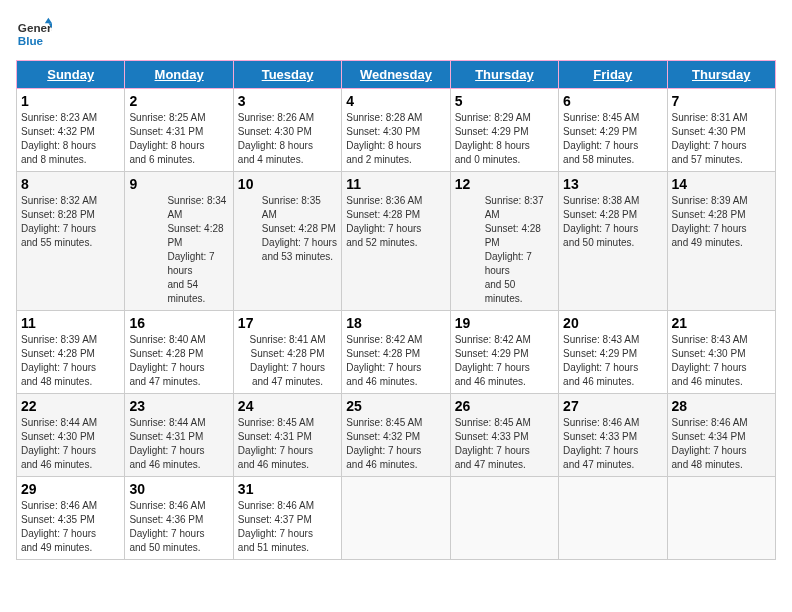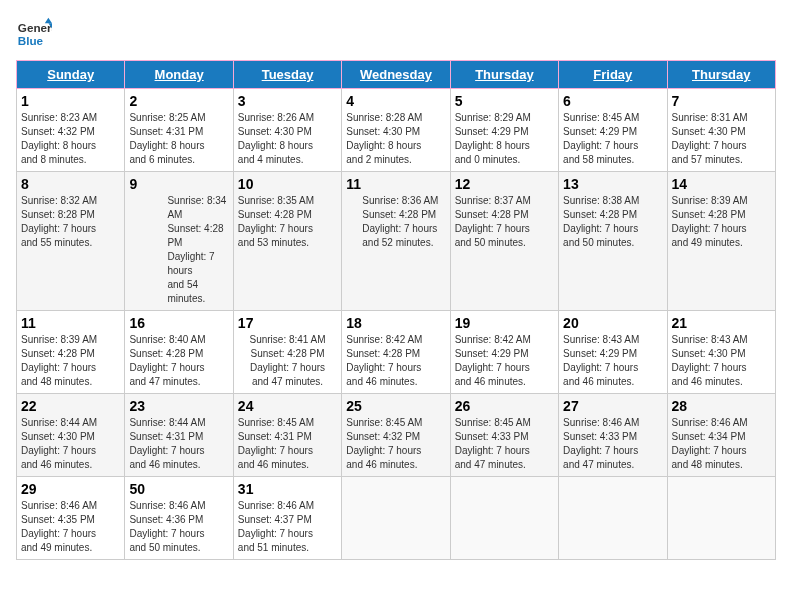--- a/index.html
+++ b/index.html
@@ -170,35 +170,35 @@
         </td>
         <td>
           <span class="day-num">9</span>
           <div class="day-info" style="white-space: pre-line; margin-left: 38px;">Sunrise: 8:34 AM
 Sunset: 4:28 PM
 Daylight: 7 hours
 and 54 minutes.</div>
         </td>
         <td>
           <span class="day-num">10</span>
-          <div class="day-info" style="white-space: pre-line;">Sunrise: 8:35 AM
+          <div class="day-info" style="white-space: pre-line; margin-left: 24px;">Sunrise: 8:35 AM
 Sunset: 4:28 PM
 Daylight: 7 hours
 and 53 minutes.</div>
         </td>
         <td>
           <span class="day-num">11</span>
-          <div class="day-info" style="white-space: pre-line; margin-left: 16px;">Sunrise: 8:36 AM
+          <div class="day-info" style="white-space: pre-line;">Sunrise: 8:36 AM
 Sunset: 4:28 PM
 Daylight: 7 hours
 and 52 minutes.</div>
         </td>
         <td>
           <span class="day-num">12</span>
-          <div class="day-info" style="white-space: pre-line;">Sunrise: 8:37 AM
+          <div class="day-info" style="white-space: pre-line; margin-left: 30px;">Sunrise: 8:37 AM
 Sunset: 4:28 PM
 Daylight: 7 hours
 and 50 minutes.</div>
         </td>
         <td>
           <span class="day-num">13</span>
           <div class="day-info" style="white-space: pre-line;">Sunrise: 8:38 AM
 Sunset: 4:28 PM
 Daylight: 7 hours
 and 50 minutes.</div>
@@ -315,21 +315,21 @@
       </tr>
       <tr>
         <td>
           <span class="day-num">29</span>
           <div class="day-info" style="white-space: pre-line;">Sunrise: 8:46 AM
 Sunset: 4:35 PM
 Daylight: 7 hours
 and 49 minutes.</div>
         </td>
         <td>
-          <span class="day-num">50</span>
+          <span class="day-num">30</span>
           <div class="day-info" style="white-space: pre-line;">Sunrise: 8:46 AM
 Sunset: 4:36 PM
 Daylight: 7 hours
 and 50 minutes.</div>
         </td>
         <td>
           <span class="day-num">31</span>
           <div class="day-info" style="white-space: pre-line;">Sunrise: 8:46 AM
 Sunset: 4:37 PM
 Daylight: 7 hours

